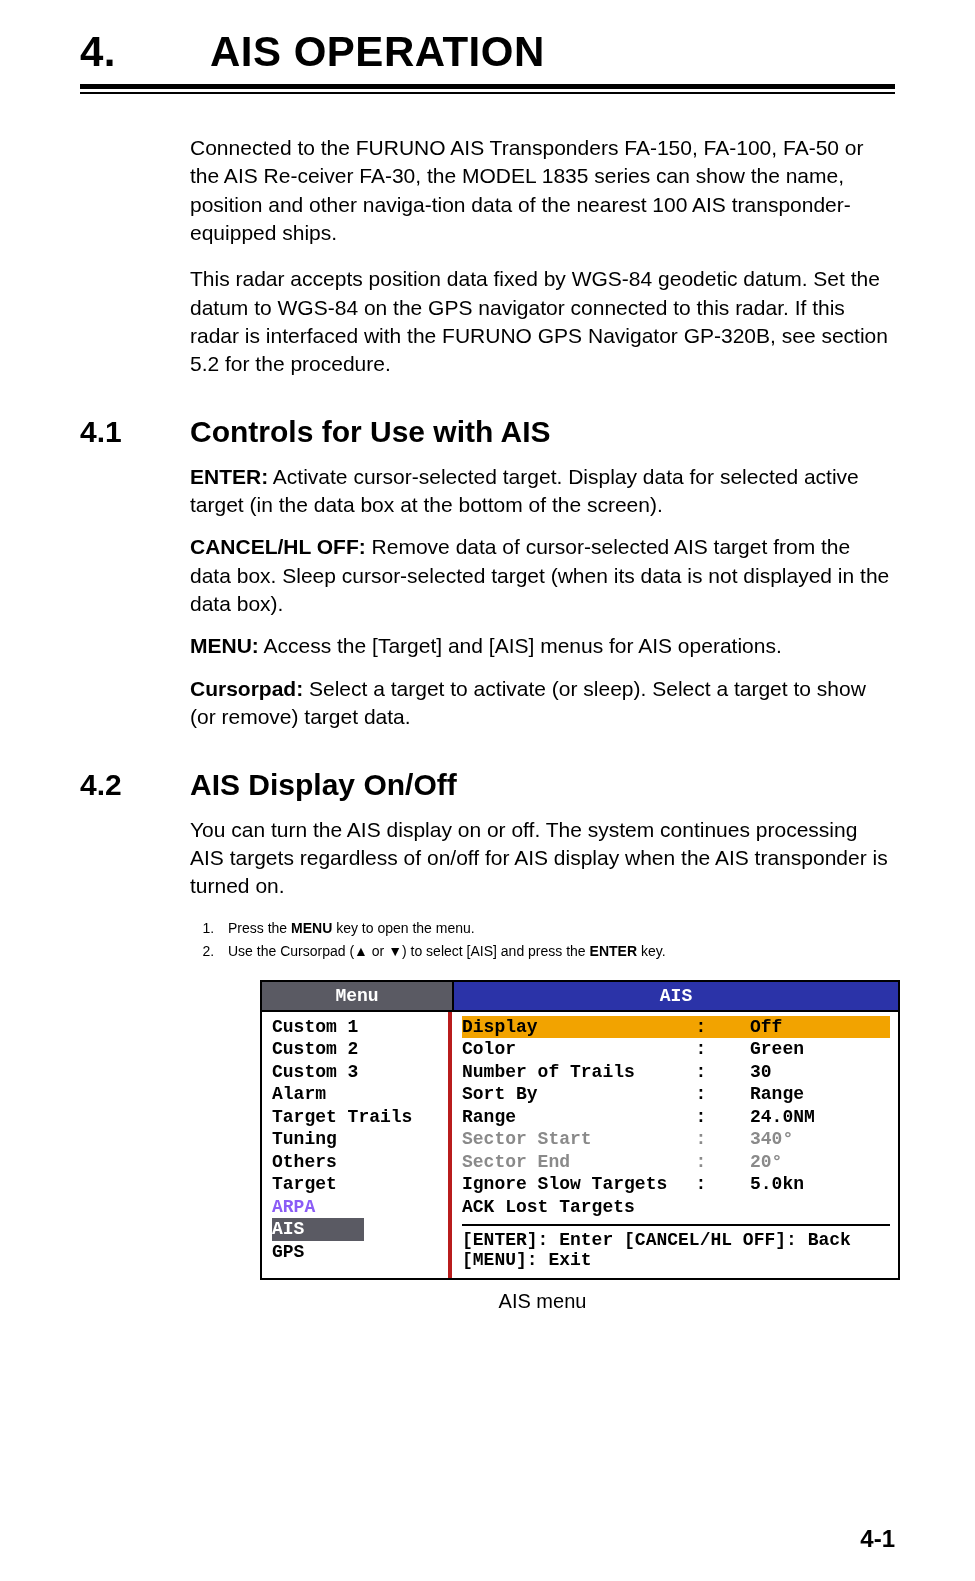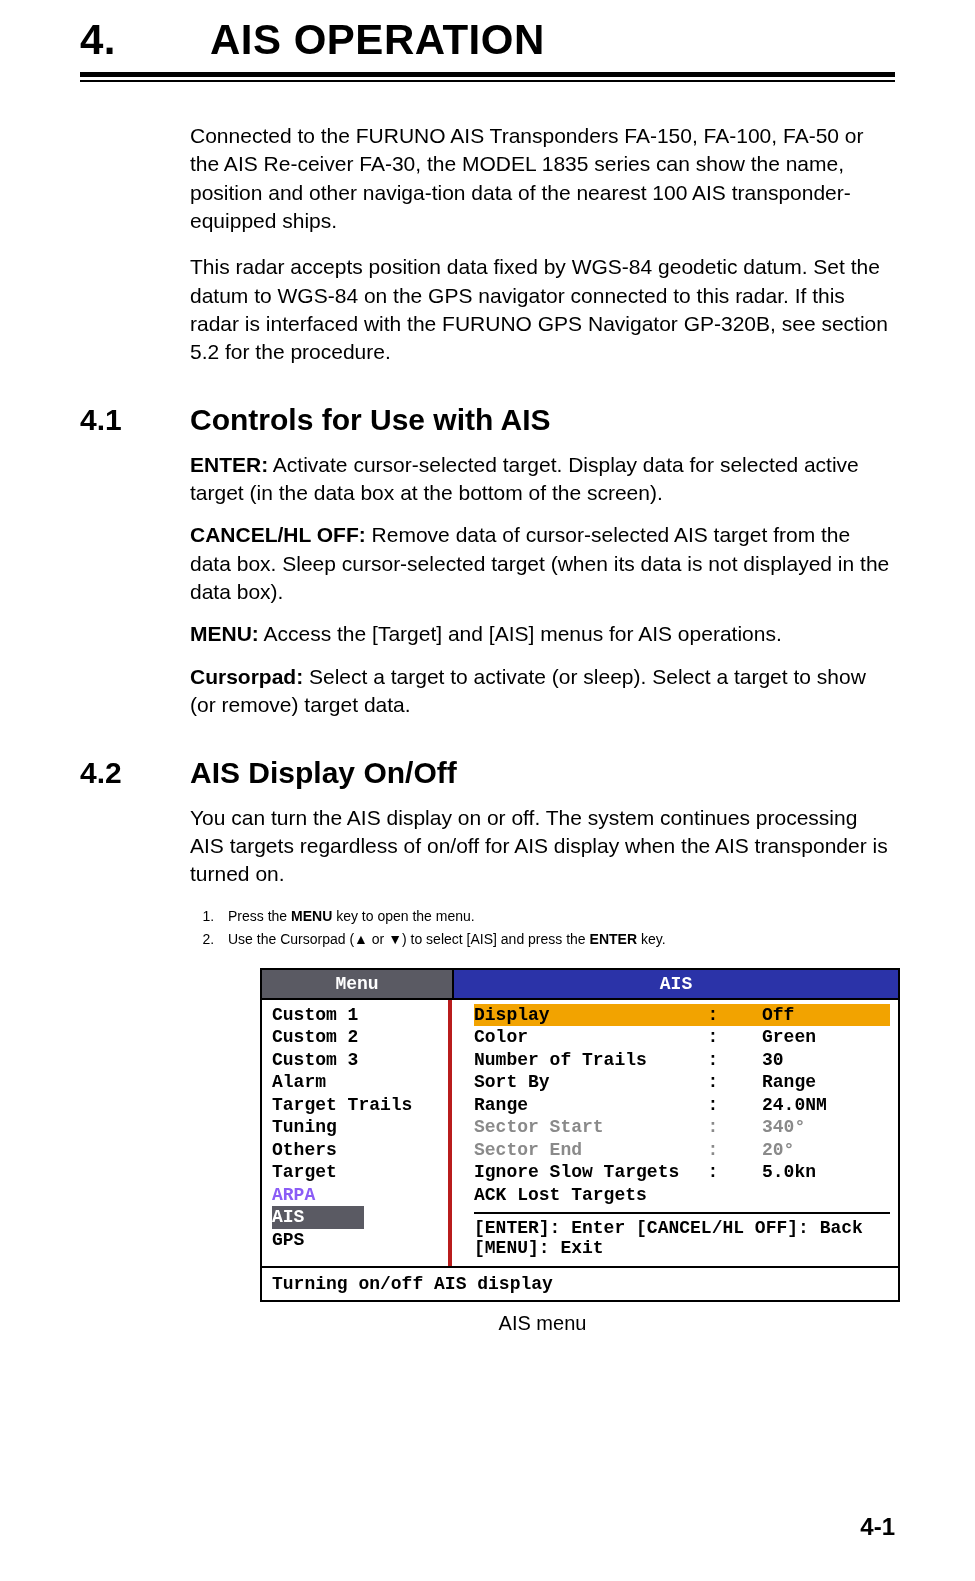--- a/index.html
+++ b/index.html
@@ -12,21 +12,21 @@
     width: 975px;
     min-height: 1581px;
     position: relative;
   }
   .page {
     padding: 0 80px 0 80px;
   }
   .chapter-title {
     font-size: 42px;
     font-weight: bold;
-    margin: 4px 0 4px 0;
+    margin: 16px 0 4px 0;
     padding-top: 12px;
     letter-spacing: 0.5px;
   }
   .chapter-num { display: inline-block; width: 130px; }
   .hr-thick { border: none; border-top: 5px solid #000; margin: 8px 0 0 0; }
   .hr-thin  { border: none; border-top: 2px solid #000; margin: 3px 0 40px 0; }
   .indent { margin-left: 110px; }
   p.body { font-size: 21px; line-height: 1.35; margin: 0 0 18px 0; }
   .section-h {
     font-size: 30px;
@@ -78,41 +78,41 @@
   .left-col .item { padding: 0; line-height: 1.25; }
   .left-col .disabled { color: #8b5cf6; }
   .left-col .selected {
     background: #5a5a63;
     color: #fff;
     display: inline-block;
     padding: 0 60px 0 0;
   }
   .right-col {
     flex: 1;
-    padding: 4px 8px 8px 22px;
+    padding: 4px 8px 8px 10px;
   }
   .row { display: flex; line-height: 1.25; }
   .row.hl { background: #f2a300; }
   .row.disabled { color: #8a8a8a; }
   .k { flex: 0 0 230px; }
   .c { flex: 0 0 18px; text-align: center; }
   .v { flex: 1; padding-left: 4px; margin-left: 36px; }
   .hline { border-top: 2px solid #000; margin: 6px 0 4px 0; }
   .status {
     border-top: 2px solid #000;
     padding: 6px 10px;
   }
   .caption {
     text-align: center;
     font-size: 20px;
     margin-top: 10px;
   }
   .page-num {
     position: absolute;
-    bottom: 40px;
+    bottom: 28px;
     right: 80px;
     font-size: 24px;
     font-weight: bold;
   }
 </style>
 </head>
 <body>
 
 <div class="page">
   <h1 class="chapter-title">
@@ -209,19 +209,18 @@
           <div class="row">
               <span class="k">ACK Lost Targets</span>
               <span class="c"></span>
               <span class="v"></span>
             </div>
           <div class="hline"></div>
           <div>[ENTER]: Enter [CANCEL/HL OFF]: Back</div>
           <div>[MENU]: Exit</div>
         </div>
       </div>
-      <div class="status">Turning on/off AIS display</div>
     </div>
     <div class="caption">AIS menu</div>
   </div>
 </div>
 
 <div class="page-num">4-1</div>
 
 </body></html>

